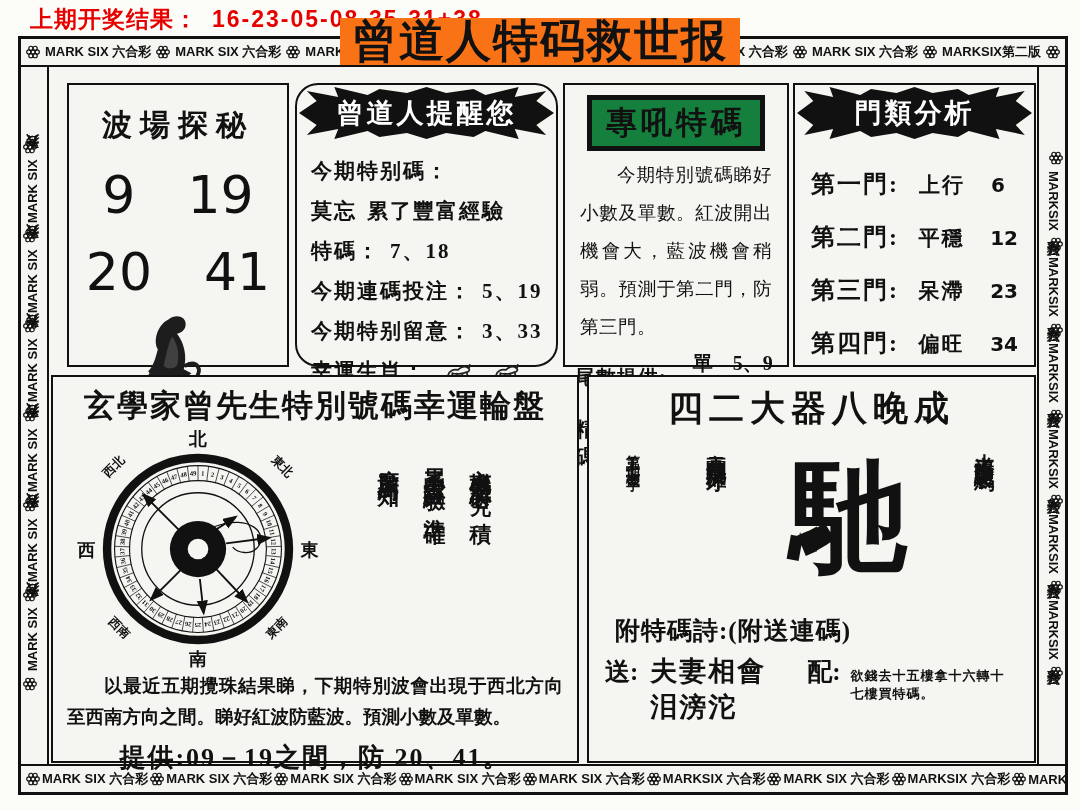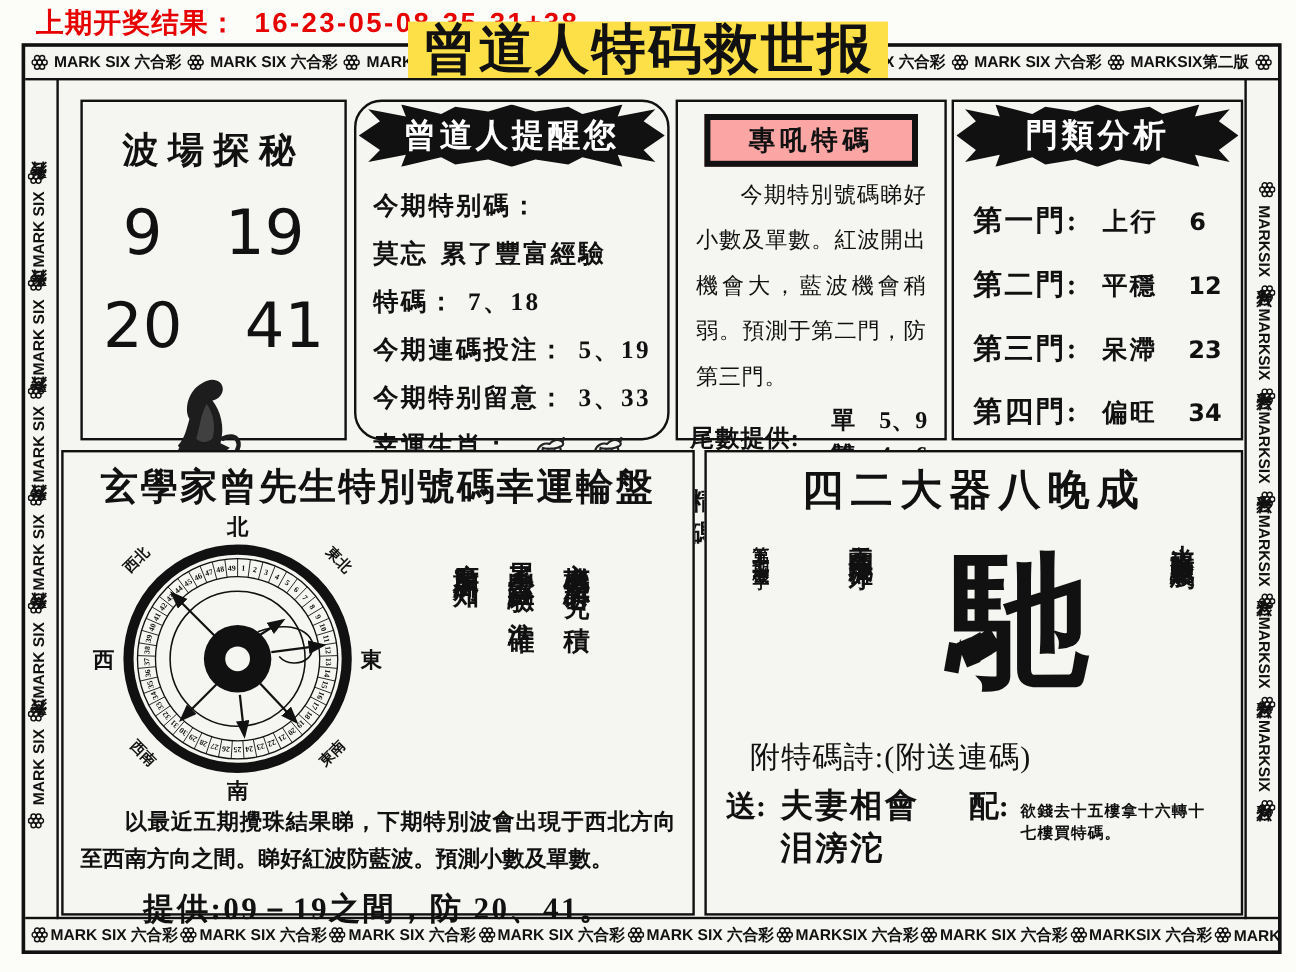--- a/index.html
+++ b/index.html
@@ -22,21 +22,21 @@
   .strip-text{margin:0 2px;}
   .flower{width:14px;height:14px;flex:0 0 auto;vertical-align:middle;}
   .strip-side{top:26px;bottom:26px;width:26px;}
   #strip-left{left:0;border-right:2px solid #111;}
   #strip-right{right:0;border-left:2px solid #111;}
   .vflow{width:100%;height:100%;writing-mode:vertical-rl;text-align:center;line-height:24px;}
   #strip-left .vflow{transform:rotate(180deg);}
   .vflow .flower{margin:6px 0;}
   
   .main-title{position:absolute;left:540px;top:18px;transform:translateX(-50%);z-index:6;
-              font-size:45px;font-weight:900;letter-spacing:2px;background:#fde047;
+              font-size:45px;font-weight:900;letter-spacing:2px;background:#f97316;
               padding:0 12px;line-height:1.05;white-space:nowrap;}
   
   .content{position:absolute;left:29px;top:29px;right:29px;bottom:29px;}
   .box{position:absolute;border:2px solid #111;background:#f5f5f1;box-sizing:border-box;}
   
   #box-wave{left:17px;top:15px;width:222px;height:284px;text-align:center;}
   .wave-title{font-size:30px;font-weight:bold;letter-spacing:8px;margin-top:20px;}
   .wave-row{display:flex;justify-content:center;gap:52px;font-family:"DejaVu Sans",sans-serif;
             font-size:52px;line-height:1.05;margin-top:22px;}
   .wave-animal{margin-top:10px;}
@@ -49,21 +49,21 @@
   #box-remind{left:245px;top:15px;width:263px;height:284px;border-radius:23px;}
   .remind-lines{padding:2px 12px 0 14px;}
   .remind-line{display:flex;align-items:center;margin:12px 0;font-size:21px;font-weight:bold;}
   .rl-label{letter-spacing:2px;}
   .rl-value{margin-left:10px;letter-spacing:2px;}
   .rl-wave{margin-left:60px;font-size:26px;}
   .horse{width:30px;height:22px;margin-left:18px;}
   
   #box-special{left:513px;top:15px;width:226px;height:284px;}
   .special-titlebox{width:168px;margin:10px auto 4px auto;border:5px solid #111;text-align:center;
-                    font-size:22px;font-weight:900;letter-spacing:4px;padding:2px 0;background:#fca5a5;}
+                    font-size:31px;font-weight:900;letter-spacing:4px;padding:2px 0;background:#15803d;}
   .special-par{padding:2px 15px 0 15px;font-size:18.5px;line-height:2.05;text-align:justify;
                text-indent:2em;letter-spacing:0.5px;}
   .tail-row{display:flex;align-items:center;padding:2px 10px 0 10px;}
   .tail-label{font-size:20px;font-weight:900;letter-spacing:1px;}
   .tail-vals{margin-left:26px;font-size:20px;font-weight:bold;line-height:1.45;}
   .select-row{display:flex;align-items:baseline;padding:8px 10px 0 10px;}
   .select-label{font-size:21px;font-weight:900;letter-spacing:1px;}
   .select-value{margin-left:10px;font-size:20px;font-weight:bold;letter-spacing:1px;}
   
   #box-doors{left:743px;top:15px;width:243px;height:284px;}
@@ -85,21 +85,21 @@
   
   #box-poem{left:537px;top:307px;width:449px;height:388px;}
   .poem-title{text-align:center;font-size:35px;font-weight:900;letter-spacing:6px;margin-top:8px;}
   .poem-cols{display:flex;justify-content:space-between;align-items:flex-start;height:172px;
              padding:6px 34px 0 34px;}
   .pcol{writing-mode:vertical-rl;letter-spacing:3px;}
   .pcol-issue{font-size:14px;line-height:1.4;margin-top:6px;font-weight:bold;}
   .pcol-mid{font-size:20px;font-weight:bold;line-height:1.5;}
   .pcol-big{font-size:120px;font-weight:900;line-height:160px;writing-mode:horizontal-tb;}
   .pcol-right{font-size:20px;font-weight:bold;line-height:1.5;}
-  .poem-sub{font-size:25px;font-weight:normal;padding-left:36px;margin-top:4px;letter-spacing:1px;}
+  .poem-sub{font-size:25px;font-weight:bold;padding-left:26px;margin-top:4px;letter-spacing:1px;}
   .poem-lines{margin-top:2px;text-align:center;}
   .poem-line{font-size:21.5px;font-weight:bold;line-height:1.42;letter-spacing:2px;}
   .poem-bottom{display:flex;align-items:baseline;padding:6px 16px 0 16px;}
   .send-label{font-size:25px;font-weight:bold;}
   .send-value{font-size:27px;font-weight:900;margin-left:12px;letter-spacing:2px;}
   .match-label{font-size:25px;font-weight:bold;margin-left:14px;}
   .match-value{font-size:13px;font-weight:bold;margin-left:10px;letter-spacing:1px;}
   svg text{font-family:"Liberation Serif",serif;}
 </style>
 </head>

